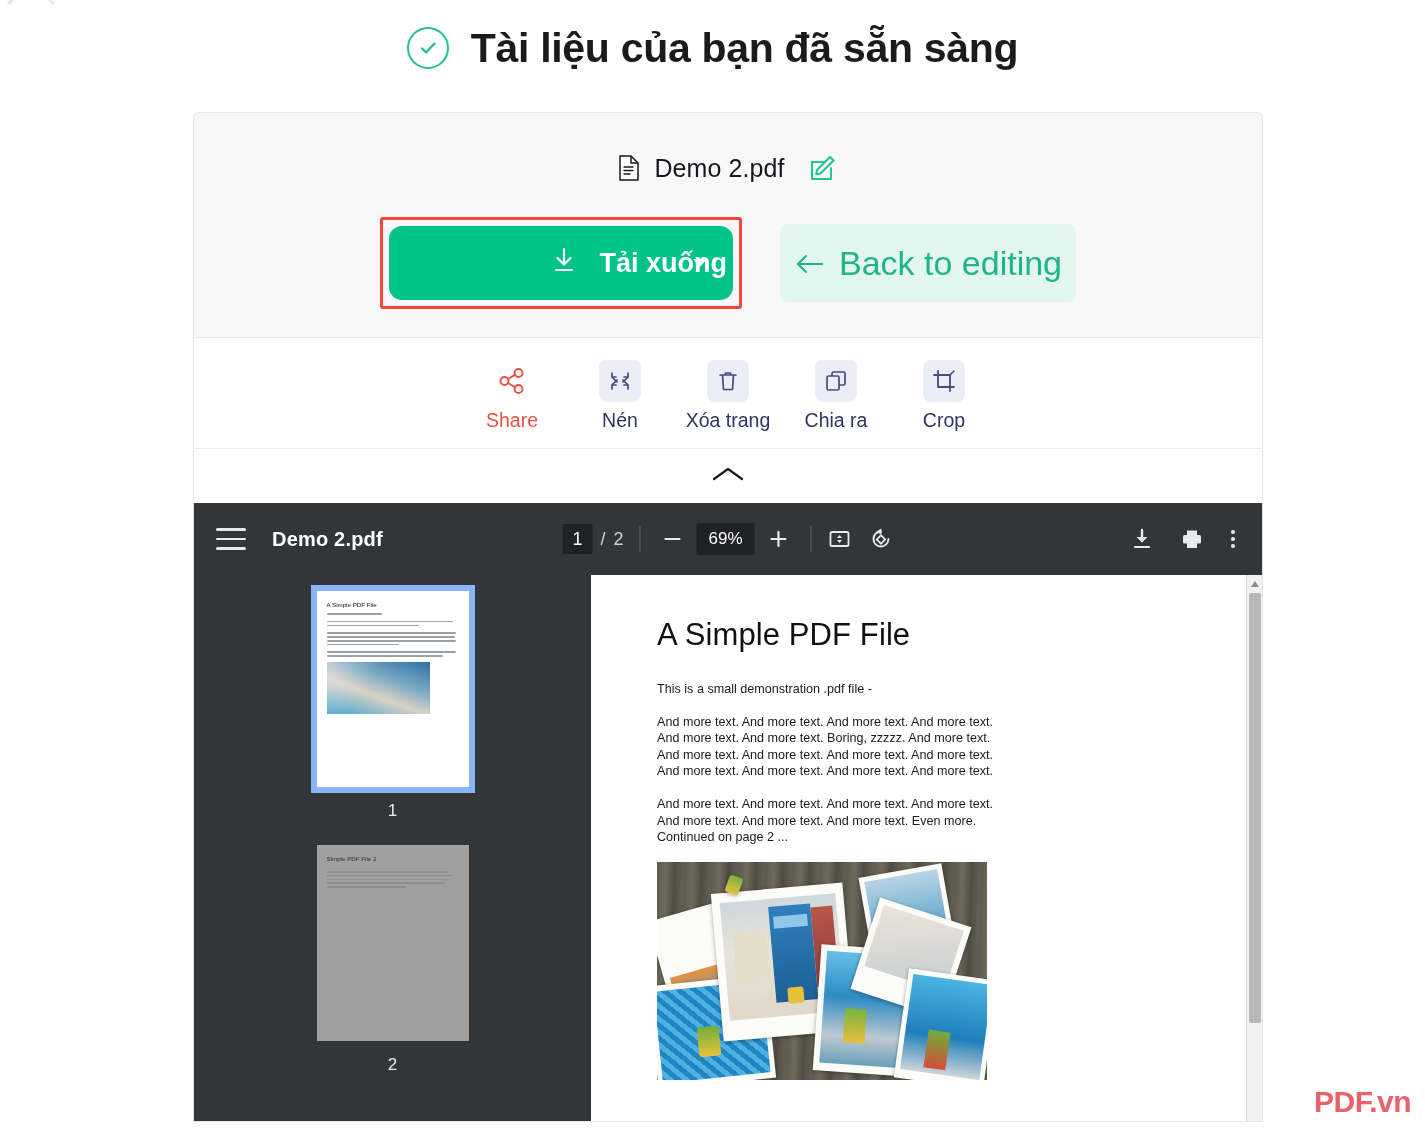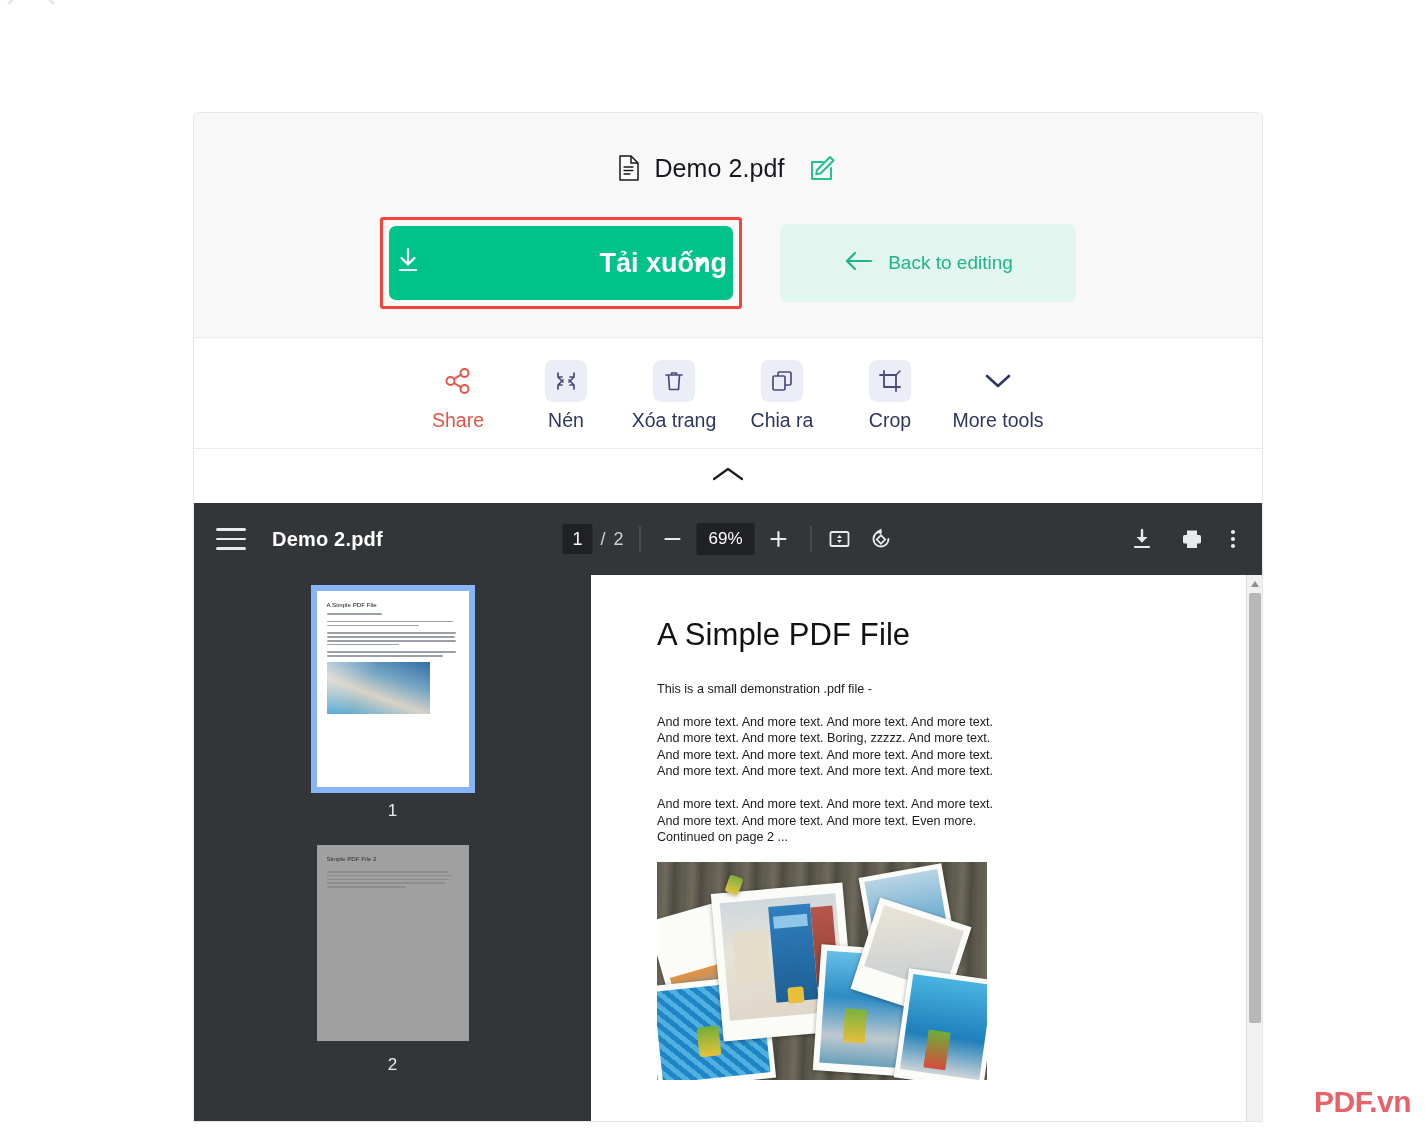--- a/index.html
+++ b/index.html
@@ -83,44 +83,44 @@
     gap: 38px;
   }
   .download-wrap {
     border: 3px solid #f4443c;
     padding: 6px;
     border-radius: 3px;
   }
   .btn-download {
     width: 344px; height: 74px;
     background: #00c389;
-    border: none; border-radius: 7px;
+    border: none; border-radius: 13px;
     color: #ffffff;
     font-size: 27px; font-weight: bold;
     font-family: "Liberation Sans", sans-serif;
-    display: flex; align-items: center; justify-content: space-between;
+    display: flex; align-items: center; justify-content: flex-end;
     gap: 23px;
     cursor: pointer;
     position: relative;
   }
   .btn-download .dl-caret {
     position: absolute; right: 26px; top: 50%;
     transform: translateY(-50%);
     width: 0; height: 0;
     border-left: 7px solid transparent;
     border-right: 7px solid transparent;
     border-top: 8px solid #ffffff;
     opacity: 0.95;
   }
   .btn-back {
     width: 296px; height: 78px;
     background: #e3f5ef;
     border: none; border-radius: 7px;
     color: #1fb589;
-    font-size: 19px;
+    font-size: 34px;
     font-family: "Liberation Sans", sans-serif;
     display: flex; align-items: center; justify-content: center;
     gap: 15px;
     cursor: pointer;
   }
 
   
   .tools-row {
     background: #ffffff;
     display: flex; align-items: center; justify-content: center;
@@ -299,20 +299,28 @@
     letter-spacing: -0.5px;
   }
 </style>
 </head>
 <body>
 
 <div class="page-root">
 
   <div class="corner-artifact"></div>
 
+  <div class="header">
+    <div class="check-circle">
+      <svg width="24" height="24" viewBox="0 0 24 24">
+        <path d="M6 12.5 L10 16.5 L18.5 7.5" fill="none" stroke="#21c08b" stroke-width="2.4" stroke-linecap="round" stroke-linejoin="round"></path>
+      </svg>
+    </div>
+    <div class="header-title">Tài liệu của bạn đã sẵn sàng</div>
+  </div>
 
   <div class="card">
 
     <div class="card-top">
 
       <div class="filename-row">
         <span class="file-doc-icon">
           <svg width="22" height="26" viewBox="0 0 22 26">
             <path d="M2 1 H13 L20 8 V25 H2 Z" fill="#ffffff" stroke="#16181d" stroke-width="1.5" stroke-linejoin="round"></path>
             <path d="M13 1 V8 H20" fill="none" stroke="#16181d" stroke-width="1.5" stroke-linejoin="round"></path>
@@ -410,28 +418,20 @@
         <span class="tool-icon-box">
           <svg width="24" height="24" viewBox="0 0 24 24">
             <path d="M6 2 V18 H22" fill="none" stroke="#4a4a7d" stroke-width="1.8" stroke-linecap="round" stroke-linejoin="round"></path>
             <path d="M2 6 H18 V22" fill="none" stroke="#4a4a7d" stroke-width="1.8" stroke-linecap="round" stroke-linejoin="round"></path>
             <path d="M18 6 L22 2" stroke="#4a4a7d" stroke-width="1.6" stroke-linecap="round"></path>
           </svg>
         </span>
         <span class="tool-label">Crop</span>
       </div>
 
-      <div class="tool">
-        <span class="tool-icon-box">
-          <svg width="30" height="20" viewBox="0 0 30 20">
-            <path d="M4 5 L15 15 L26 5" fill="none" stroke="#2d3561" stroke-width="2.6" stroke-linecap="round" stroke-linejoin="round"></path>
-          </svg>
-        </span>
-        <span class="tool-label">More tools</span>
-      </div>
 
     </div>
 
     <div class="collapse-row">
       <span>
         <svg width="34" height="18" viewBox="0 0 34 18">
           <path d="M3 14 L17 4 L31 14" fill="none" stroke="#1b1b1b" stroke-width="2.2" stroke-linecap="round" stroke-linejoin="round"></path>
         </svg>
       </span>
     </div>

